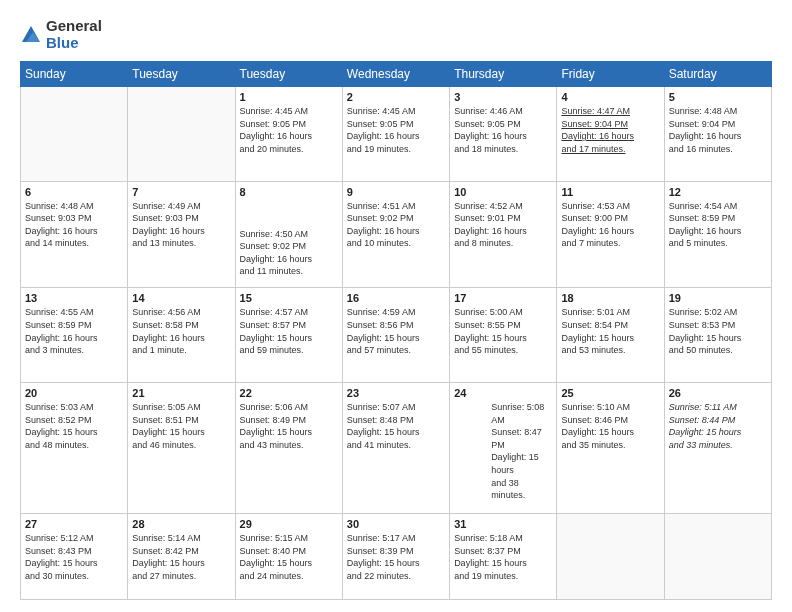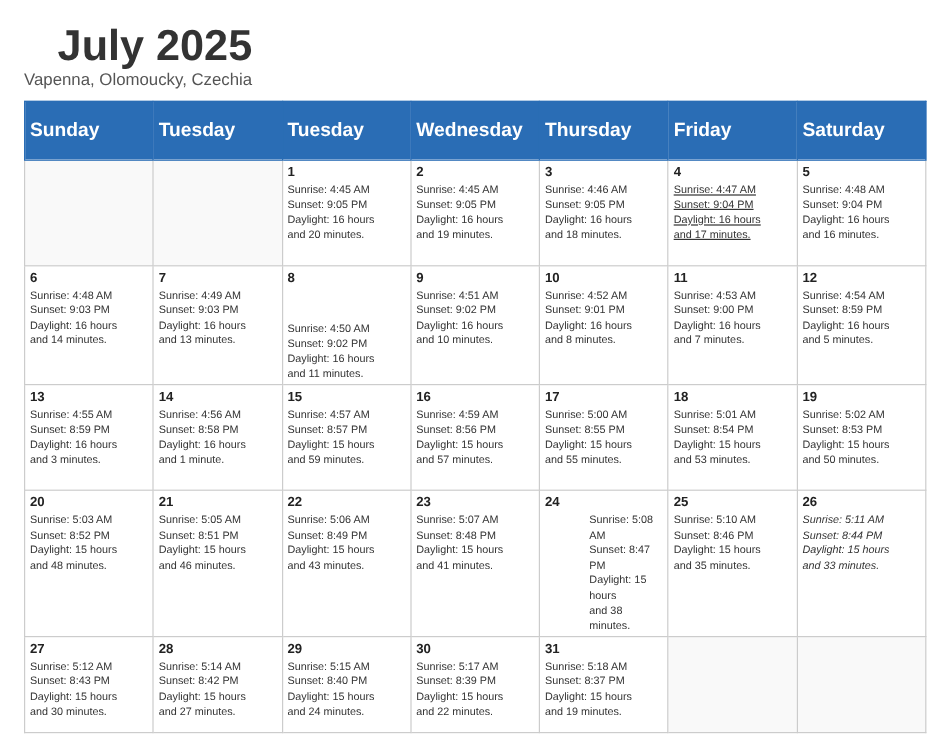--- a/index.html
+++ b/index.html
@@ -63,23 +63,23 @@
     .calendar {
       flex: 1;
       border: 1px solid #ccc;
       border-collapse: collapse;
       width: 100%;
       table-layout: fixed;
     }
     .calendar th {
       background-color: #2a6db5;
       color: #fff;
-      font-size: 16px;
-      font-weight: bold;
-      padding: 15px 4px;
+      font-size: 12px;
+      font-weight: normal;
+      padding: 5px 4px;
       text-align: left;
       border: 1px solid #2a6db5;
     }
     .calendar td {
       border: 1px solid #ccc;
       vertical-align: top;
       padding: 4px 4px 2px 4px;
       font-size: 9.5px;
       color: #333;
       background: #fff;
@@ -101,23 +101,29 @@
     }
     .calendar tr:last-child td {
       height: 80px;
     }
   </style>
 </head>
 <body>
 
 <div class="page">
   <div class="header">
-    <div class="title-block">
-      <div class="month-title">July 2025</div>
-      <div class="subtitle">Vapenna, Olomoucky, Czechia</div>
+    <div class="logo">
+      <svg class="logo-icon" viewBox="0 0 22 22">
+        <polygon points="11,2 20,18 2,18" fill="#2a6db5"></polygon>
+        <polygon points="13,8 20,18 6,18" fill="#5a9fd4" opacity="0.6"></polygon>
+      </svg>
+      <div class="logo-text">
+        <span class="logo-general">General</span>
+        <span class="logo-blue">Blue</span>
+      </div>
     </div>
   </div>
 
   <table class="calendar">
     <thead>
       <tr id="weekday-header">
           <th>Sunday</th>
           <th>Tuesday</th>
           <th>Tuesday</th>
           <th>Wednesday</th>

